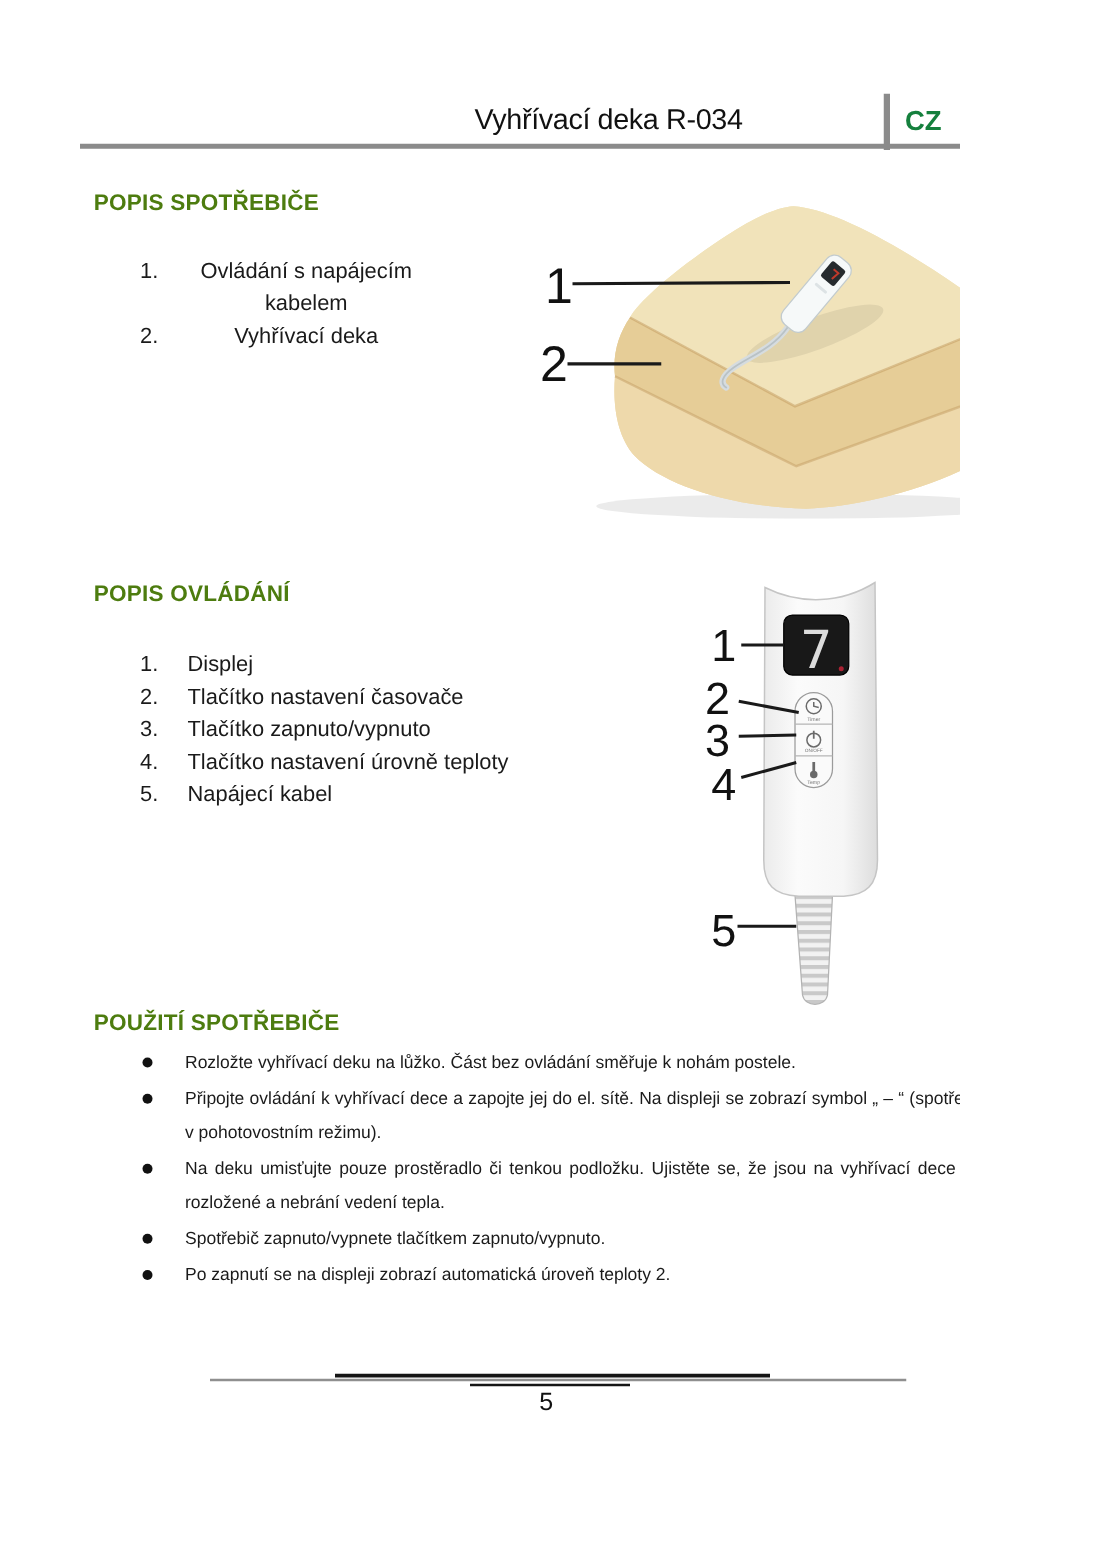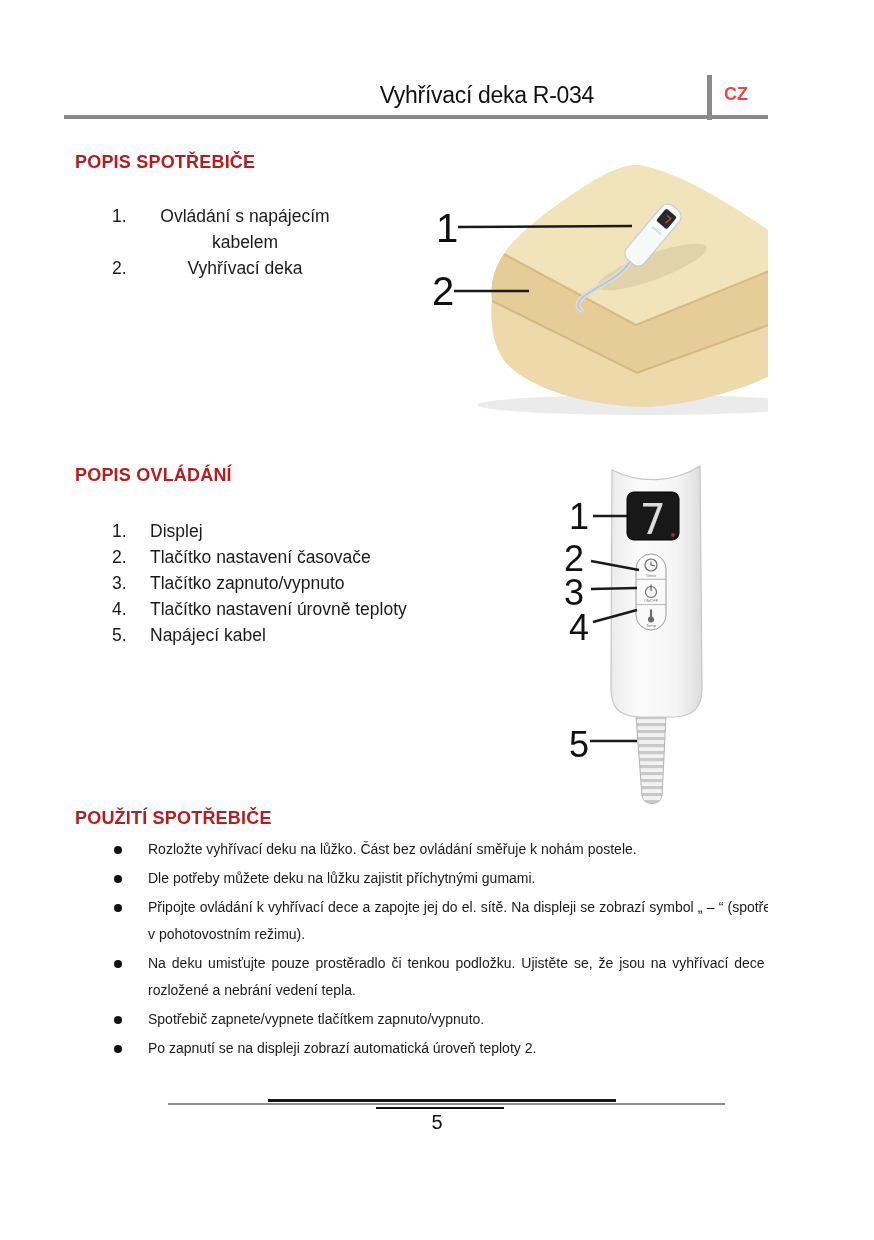--- a/index.html
+++ b/index.html
@@ -3,24 +3,24 @@
 <meta charset="utf-8">
 <style>
   html,body{margin:0;padding:0;background:#ffffff;}
   .page{
     position:relative;width:768px;height:1240px;background:#fff;
     font-family:"Liberation Sans", sans-serif;color:#1a1a1a;overflow:hidden;
   }
   
   .doc-title{position:absolute;top:82px;right:174px;font-size:23px;letter-spacing:-0.3px;color:#111;white-space:nowrap;}
   .header-vbar{position:absolute;left:707px;top:75px;width:5px;height:45px;background:#8b8b8b;}
-  .lang-badge{position:absolute;left:724px;top:84px;font-size:18px;font-weight:bold;color:#ef4444;}
+  .lang-badge{position:absolute;left:724px;top:84px;font-size:22px;font-weight:bold;color:#15803d;}
   .header-rule{position:absolute;left:64px;top:115px;width:747px;height:4px;background:#8b8b8b;}
   
-  .sec{position:absolute;left:75px;margin:0;font-size:18px;font-weight:bold;color:#b91c1c;letter-spacing:0.2px;}
+  .sec{position:absolute;left:75px;margin:0;font-size:18px;font-weight:bold;color:#4d7c0f;letter-spacing:0.2px;}
   
   .olist{position:absolute;left:112px;font-size:17.5px;}
   .oli{display:flex;line-height:26px;}
   .oli .n{width:38px;flex:0 0 38px;}
   .olist-1 .t{width:190px;text-align:center;}
   
   .fig{position:absolute;}
   .fig svg{display:block;}
   .callout-num{font-family:"Liberation Sans", sans-serif;font-size:36px;fill:#111;}
   .callout-num-lg{font-family:"Liberation Sans", sans-serif;font-size:40px;fill:#111;}
@@ -190,33 +190,29 @@
 
   <h2 class="sec" style="top:808px;">POUŽITÍ SPOTŘEBIČE</h2>
 
   <div class="bullets">
     <div class="bli">
       <span class="mark"></span>
       <span class="bt">Rozložte vyhřívací deku na lůžko. Část bez ovládání směřuje k nohám postele.</span>
     </div>
     <div class="bli">
       <span class="mark"></span>
-      <span class="bt">Dle potřeby můžete deku na lůžku zajistit příchytnými gumami.</span>
-    </div>
-    <div class="bli">
-      <span class="mark"></span>
       <span class="bt">Připojte ovládání k vyhřívací dece a zapojte jej do el. sítě. Na displeji se zobrazí symbol „ – “ (spotřebič je v pohotovostním režimu).</span>
     </div>
     <div class="bli">
       <span class="mark"></span>
       <span class="bt">Na deku umisťujte pouze prostěradlo či tenkou podložku. Ujistěte se, že jsou na vyhřívací dece volně rozložené a nebrání vedení tepla.</span>
     </div>
     <div class="bli">
       <span class="mark"></span>
-      <span class="bt">Spotřebič zapnete/vypnete tlačítkem zapnuto/vypnuto.</span>
+      <span class="bt">Spotřebič zapnuto/vypnete tlačítkem zapnuto/vypnuto.</span>
     </div>
     <div class="bli">
       <span class="mark"></span>
       <span class="bt">Po zapnutí se na displeji zobrazí automatická úroveň teploty 2.</span>
     </div>
   </div>
 
   <div class="footer-rule-dark"></div>
   <div class="footer-rule-gray"></div>
   <div class="footer-rule-short"></div>

